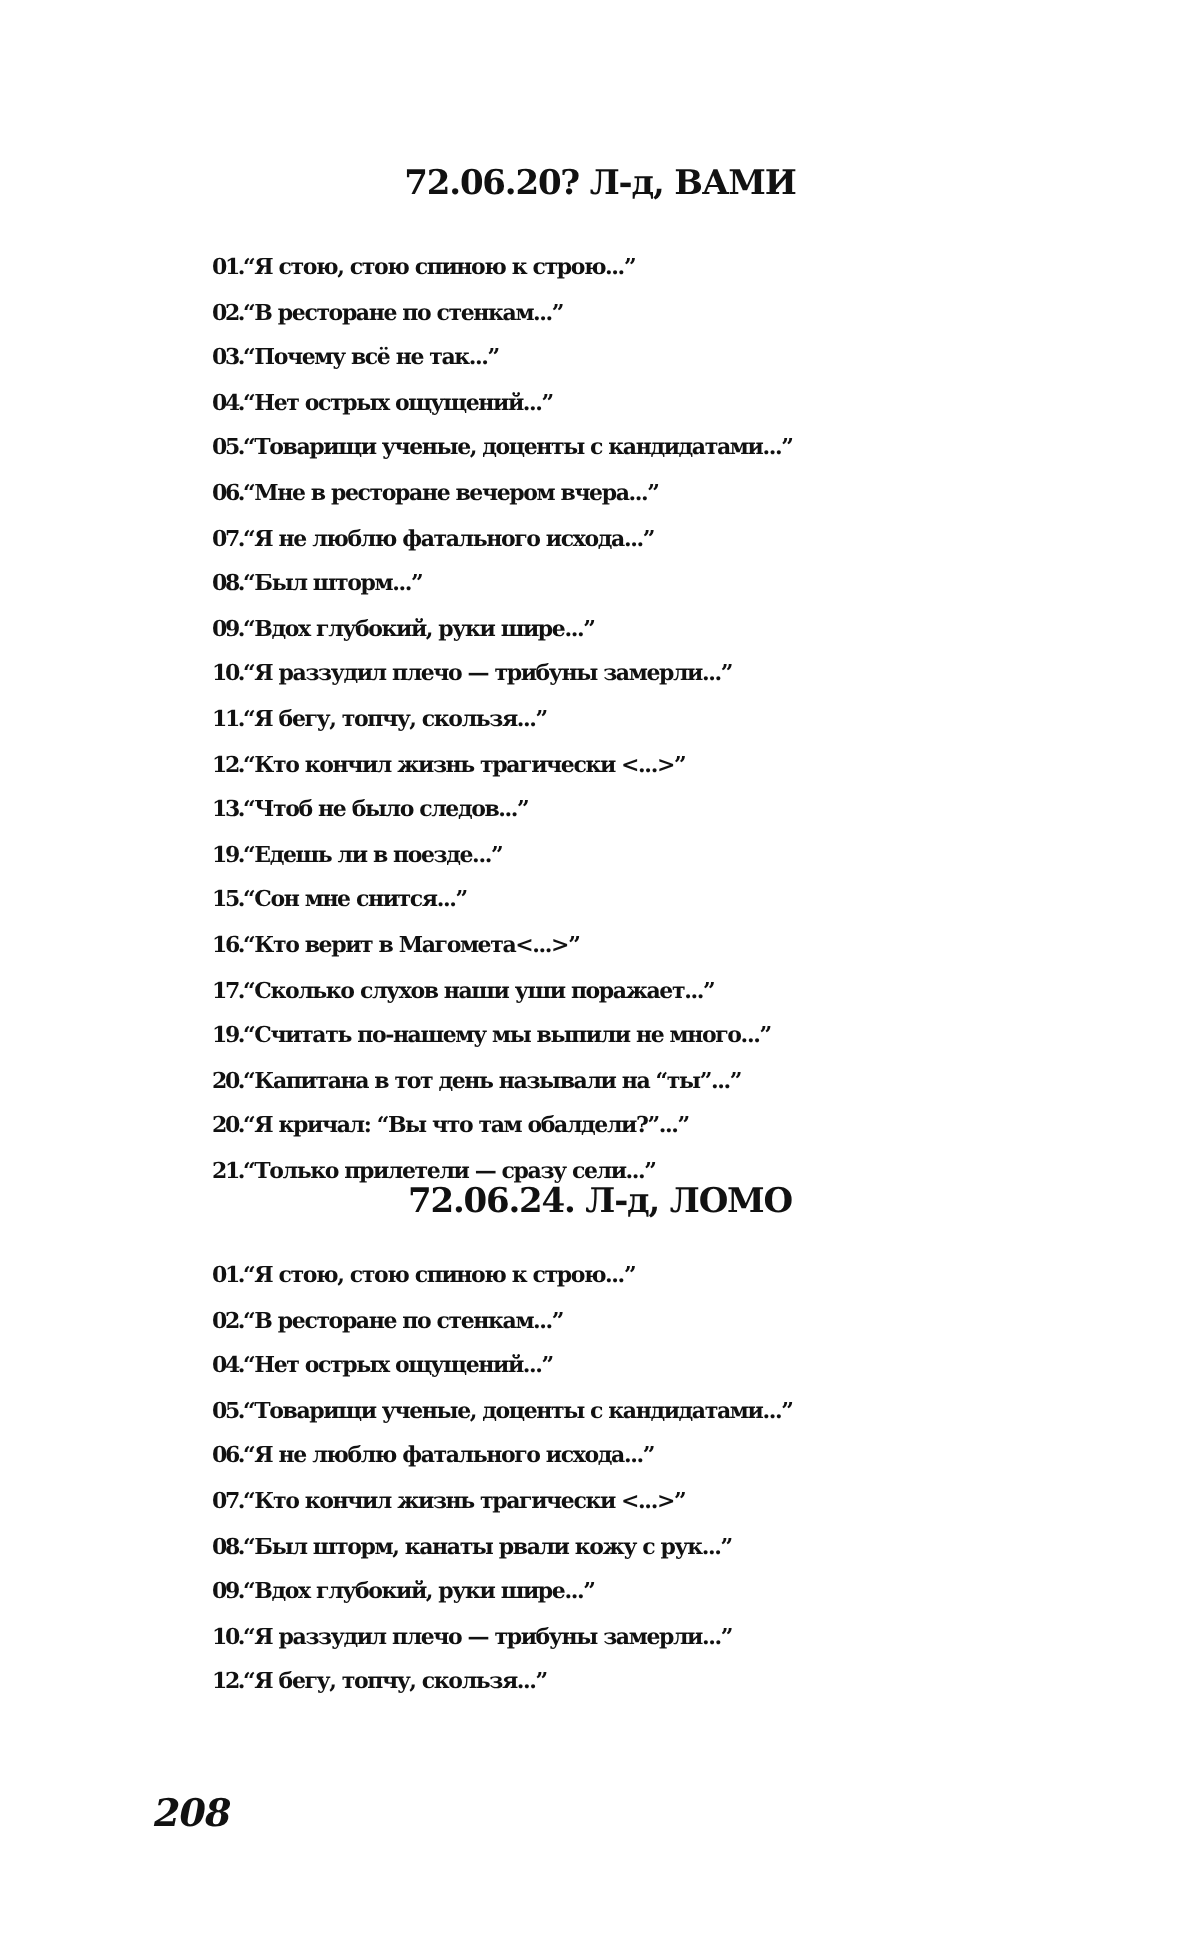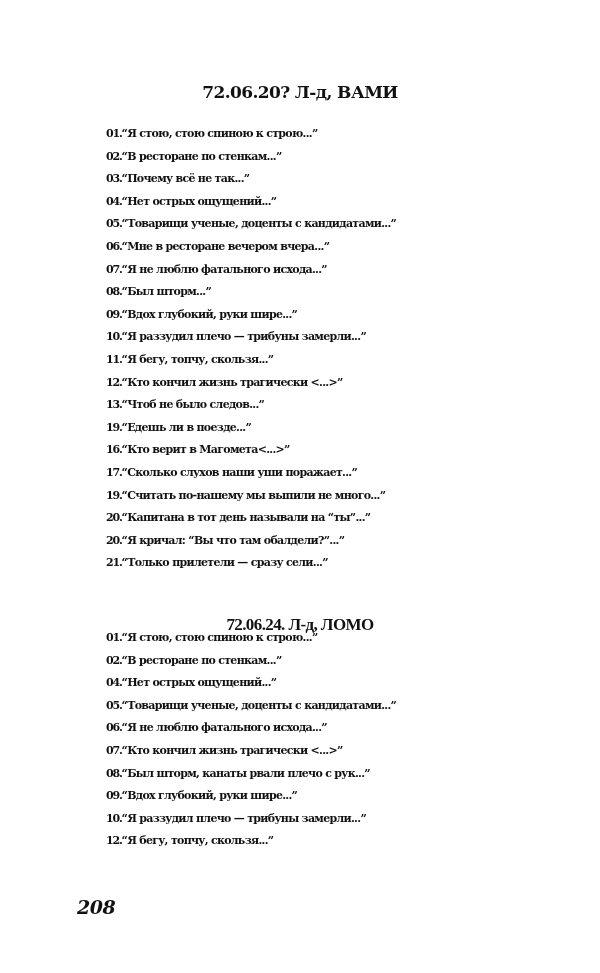--- a/index.html
+++ b/index.html
@@ -73,38 +73,39 @@
     <li><span class="num">05.</span><span>“Товарищи ученые, доценты с кандидатами...”</span></li>
     <li><span class="num">06.</span><span>“Мне в ресторане вечером вчера...”</span></li>
     <li><span class="num">07.</span><span>“Я не люблю фатального исхода...”</span></li>
     <li><span class="num">08.</span><span>“Был шторм...”</span></li>
     <li><span class="num">09.</span><span>“Вдох глубокий, руки шире...”</span></li>
     <li><span class="num">10.</span><span>“Я раззудил плечо — трибуны замерли...”</span></li>
     <li><span class="num">11.</span><span>“Я бегу, топчу, скользя...”</span></li>
     <li><span class="num">12.</span><span>“Кто кончил жизнь трагически &lt;...&gt;”</span></li>
     <li><span class="num">13.</span><span>“Чтоб не было следов...”</span></li>
     <li><span class="num">19.</span><span>“Едешь ли в поезде...”</span></li>
+    <li><span class="num">15.</span><span>“Сон мне снится...”</span></li>
     <li><span class="num">16.</span><span>“Кто верит в Магомета&lt;...&gt;”</span></li>
     <li><span class="num">17.</span><span>“Сколько слухов наши уши поражает...”</span></li>
     <li><span class="num">19.</span><span>“Считать по-нашему мы выпили не много...”</span></li>
     <li><span class="num">20.</span><span>“Капитана в тот день называли на “ты”...”</span></li>
     <li><span class="num">20.</span><span>“Я кричал: “Вы что там обалдели?”...”</span></li>
     <li><span class="num">21.</span><span>“Только прилетели — сразу сели...”</span></li>
   </ul>
 
-  <div class="section-title" style="top:614px;font-family:Liberation Serif, serif;">72.06.24. Л-д, ЛОМО</div>
+  <div class="section-title" style="top:590px;">72.06.24. Л-д, ЛОМО</div>
 
   <ul class="list" style="top:627px;">
     <li><span class="num">01.</span><span>“Я стою, стою спиною к строю...”</span></li>
     <li><span class="num">02.</span><span>“В ресторане по стенкам...”</span></li>
     <li><span class="num">04.</span><span>“Нет острых ощущений...”</span></li>
     <li><span class="num">05.</span><span>“Товарищи ученые, доценты с кандидатами...”</span></li>
     <li><span class="num">06.</span><span>“Я не люблю фатального исхода...”</span></li>
     <li><span class="num">07.</span><span>“Кто кончил жизнь трагически &lt;...&gt;”</span></li>
-    <li><span class="num">08.</span><span>“Был шторм, канаты рвали плечо с рук...”</span></li>
+    <li><span class="num">08.</span><span>“Был шторм, канаты рвали кожу с рук...”</span></li>
     <li><span class="num">09.</span><span>“Вдох глубокий, руки шире...”</span></li>
     <li><span class="num">10.</span><span>“Я раззудил плечо — трибуны замерли...”</span></li>
     <li><span class="num">12.</span><span>“Я бегу, топчу, скользя...”</span></li>
   </ul>
 
   <div class="page-number">208</div>
 
 </div>
 
 </body></html>

